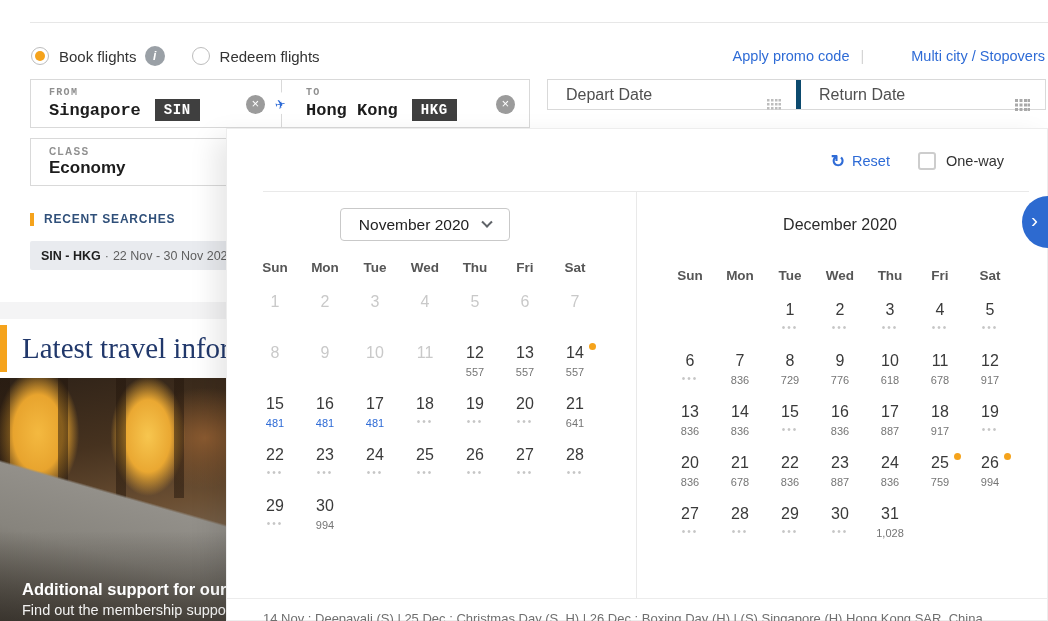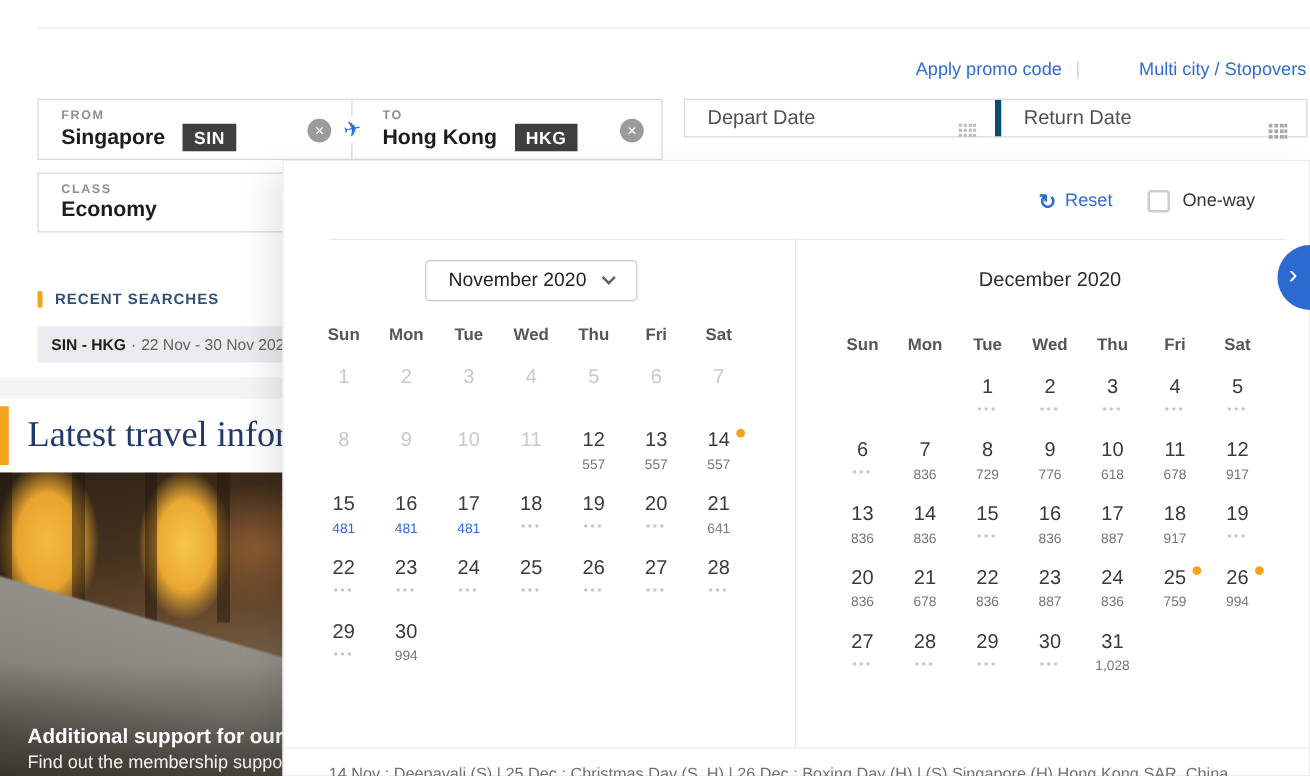--- a/index.html
+++ b/index.html
@@ -17,21 +17,21 @@
   .radio-label { font-size:15px; color:#333; margin-left:10px; }
   .info-icon { width:20px; height:20px; border-radius:50%; background:#9aa0a6; color:#fff;
                font-size:12px; font-weight:bold; display:flex; align-items:center; justify-content:center;
                margin-left:8px; font-style:italic; }
   .radio-group2 { display:flex; align-items:center; margin-left:27px; }
   .top-links { position:absolute; top:48px; right:3px; display:flex; align-items:center; font-size:14.5px; }
   .top-links a { color:#2e6bd6; text-decoration:none; cursor:pointer;margin-left:36px; }
   .link-sep { color:#d4d4d4; margin:0 11px; }
   
   .fieldbox { position:absolute; background:#fff; border:1px solid #d9d9d9; }
-  .route-box { left:30px; top:79px; width:500px; height:49px; display:flex; }
+  .route-box { left:30px; top:79px; width:500px; height:49px; display:flex;font-family:Liberation Mono, monospace; }
   .half { position:relative; padding:7px 0 0 18px; }
   .half.from { width:251px; border-right:1px solid #d9d9d9; }
   .half.to { width:247px; padding-left:24px; }
   .fld-label { font-size:10px; letter-spacing:1.3px; color:#8f8f8f; font-weight:bold; }
   .fld-value-row { display:flex; align-items:center; margin-top:1px; }
   .fld-value { font-size:17px; font-weight:bold; color:#1c1c1c; }
   .code-badge { background:#3f3f3f; color:#fff; font-size:14px; font-weight:bold;
                 padding:3px 9px; border-radius:0; margin-left:14px; letter-spacing:.5px; }
   .clear-btn { position:absolute; top:15px; width:19px; height:19px; border-radius:50%;
                background:#9b9b9b; color:#fff; display:flex; align-items:center; justify-content:center;
@@ -41,21 +41,21 @@
   .plane-icon { position:absolute; left:242px; top:13px; z-index:2; color:#2e6bd6; font-size:17px;
                 background:#fff; padding:0 2px; transform:rotate(-12deg); }
   .dates-box { left:547px; top:79px; width:499px; height:31px; display:flex; }
   .dhalf { position:relative; width:249px; padding-left:18px; display:flex; align-items:center;
            font-size:16px; color:#4f4f4f; }
   .dhalf.ret { border-left:5px solid #0c4a6e; width:250px; }
   .cal-icon { position:absolute; right:15px; top:16px; }
   .class-box { left:30px; top:138px; width:250px; height:48px; padding:7px 0 4px 18px; z-index:1; }
   
   .recent { position:absolute; left:30px; top:212px; z-index:1; }
-  .recent-title { display:flex; align-items:center;margin-top:20px; }
+  .recent-title { display:flex; align-items:center; }
   .recent-title .bar { width:4px; height:13px; background:#f5a31c; margin-right:10px; }
   .recent-title .txt { font-size:12px; font-weight:bold; letter-spacing:.8px; color:#30507a; }
   .recent-pill { margin-top:15px; width:212px; height:29px; background:#e9ebef; border-radius:2px;
                  display:flex; align-items:center; padding:0 8px 0 11px; font-size:12.5px; cursor:pointer; }
   .recent-pill .route { font-weight:bold; color:#1e1e1e; white-space:nowrap; }
   .recent-pill .sep { color:#5f5f5f; margin:0 4px; }
   .recent-pill .dates { color:#5f5f5f; white-space:nowrap; }
   .pill-x { margin-left:8px; min-width:16px; height:16px; border-radius:50%; background:#66696d; color:#fff;
             display:flex; align-items:center; justify-content:center; font-size:10px; cursor:pointer; }
   
@@ -118,20 +118,33 @@
               background:#2d6ad0; z-index:11; cursor:pointer; }
   .next-btn span { position:absolute; left:9px; top:12px; color:#fff; font-size:21px; }
 </style>
 </head>
 <body>
 
 <div id="screen">
 
   <div class="top-rule"></div>
 
+  <div class="radio-row">
+    <div style="display:flex;align-items:center;cursor:pointer">
+      <span class="radio">
+          <span class="dot"></span>
+        </span>
+      <span class="radio-label">Book flights</span>
+    </div>
+    <span class="info-icon">i</span>
+    <div class="radio-group2">
+      <span class="radio"></span>
+      <span class="radio-label">Redeem flights</span>
+    </div>
+  </div>
 
   <div class="top-links">
     <a>Apply promo code</a>
     <span class="link-sep">|</span>
     <a>Multi city / Stopovers</a>
   </div>
 
   <div class="fieldbox route-box">
     <div class="half from">
       <div class="fld-label">FROM</div>

